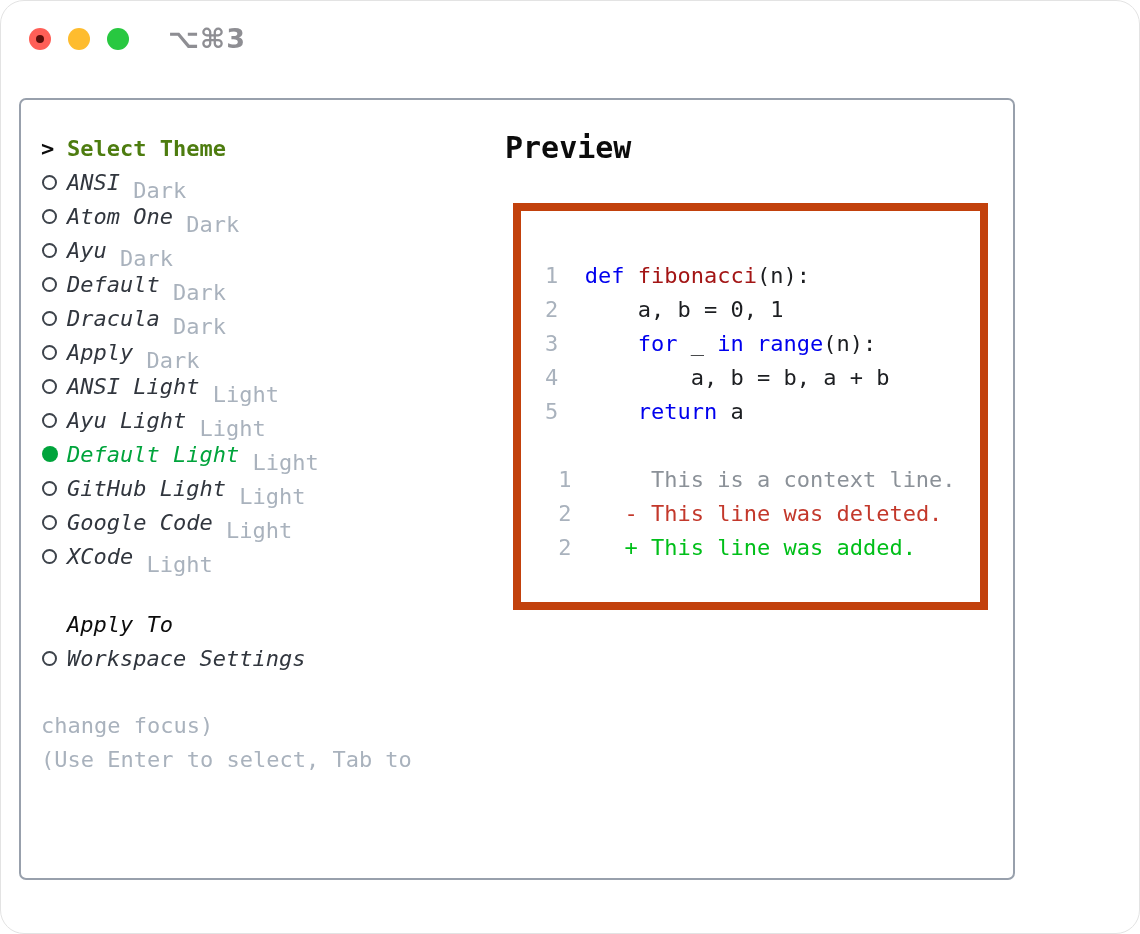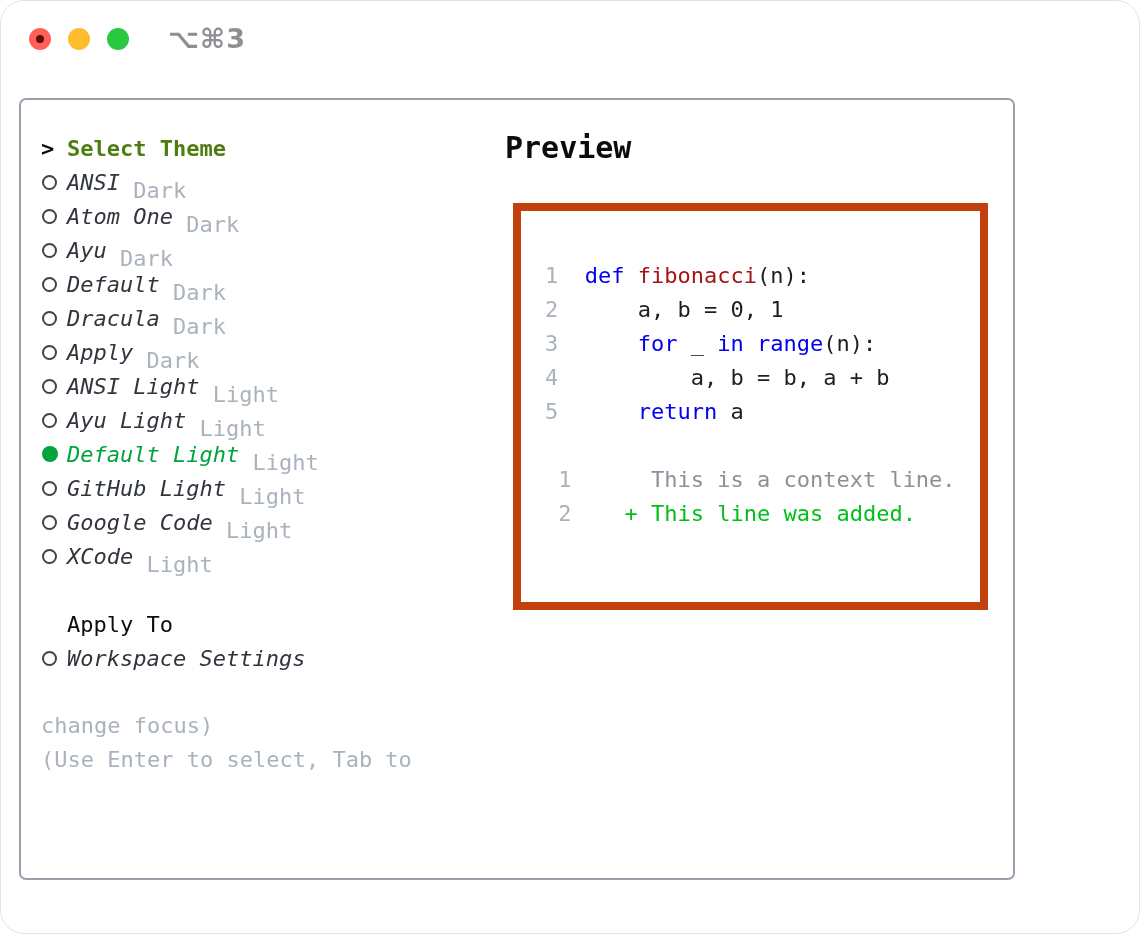--- a/index.html
+++ b/index.html
@@ -43,21 +43,21 @@
   .hdr-marker { font-weight:bold; color:#0c0c0c; }
   .hdr-text { font-weight:bold; color:#4d7c0f; }
   .radio {
     width:15px; height:15px; border-radius:50%;
     border:2.5px solid #3d434b; margin-left:1px;
   }
   .radio.sel { border:none; width:16px; height:16px; background:var(--c-accent_green,#00a43c); }
   .item-name { color:#31363e;font-style:italic; }
   .item-name.sel { color:var(--c-accent_green,#00a43c);text-align:right; }
   .item-tag { color:var(--c-muted,#a9b2bd);margin-top:16px; }
-  .plain-hdr { color:#0c0c0c; }
+  .plain-hdr { color:#0c0c0c;font-style:italic; }
   .hint-line { color:var(--c-muted,#a9b2bd); height:34px; line-height:34px; white-space:pre; }
 
   
   .preview-head {
     position:absolute; left:484px; top:31px; height:34px; line-height:34px;
     font-size:30px; font-weight:bold; color:#0c0c0c;
   }
   .preview-box {
     position:absolute; left:492px; top:103px; width:475px; height:407px;
     border:8px solid #c2410c; background:#ffffff;
@@ -130,18 +130,19 @@
 
     <div class="preview-box">
       <div id="preview-lines">
           <div class="pline"><span class="s-num">1</span><span class="s-plain">  </span><span class="s-kw">def</span><span class="s-plain"> </span><span class="s-fn">fibonacci</span><span class="s-plain">(n):</span></div>
           <div class="pline"><span class="s-num">2</span><span class="s-plain">      a, b = 0, 1</span></div>
           <div class="pline"><span class="s-num">3</span><span class="s-plain">      </span><span class="s-kw">for</span><span class="s-plain"> _ </span><span class="s-kw">in</span><span class="s-plain"> </span><span class="s-kw">range</span><span class="s-plain">(n):</span></div>
           <div class="pline"><span class="s-num">4</span><span class="s-plain">          a, b = b, a + b</span></div>
           <div class="pline"><span class="s-num">5</span><span class="s-plain">      </span><span class="s-kw">return</span><span class="s-plain"> a</span></div>
           <div class="pline"></div>
           <div class="pline"><span class="s-plain"> </span><span class="s-num">1</span><span class="s-ctx">      This is a context line.</span></div>
+          <div class="pline"><span class="s-plain"> </span><span class="s-num">2</span><span class="s-plain">    </span><span class="s-del">- This line was deleted.</span></div>
           <div class="pline"><span class="s-plain"> </span><span class="s-num">2</span><span class="s-plain">    </span><span class="s-add">+ This line was added.</span></div>
         </div>
     </div>
 
   </div>
 </div>
 
 </body></html>

